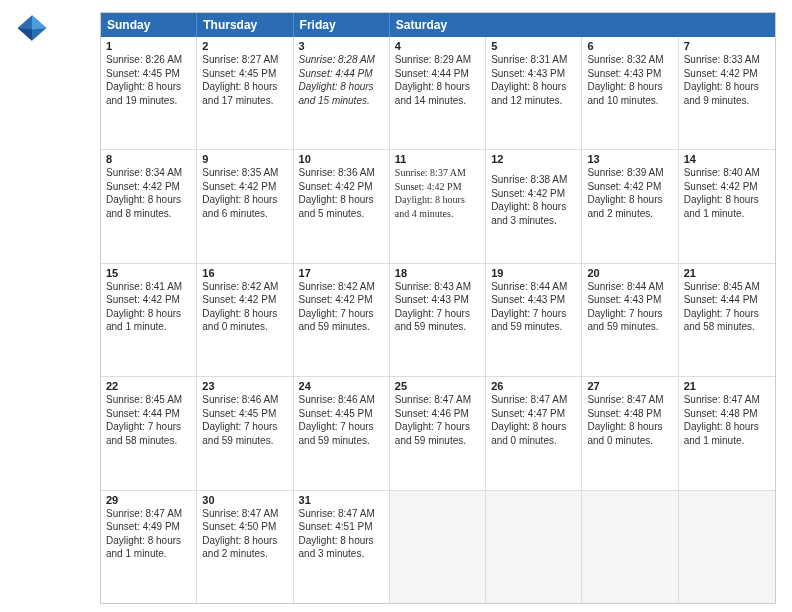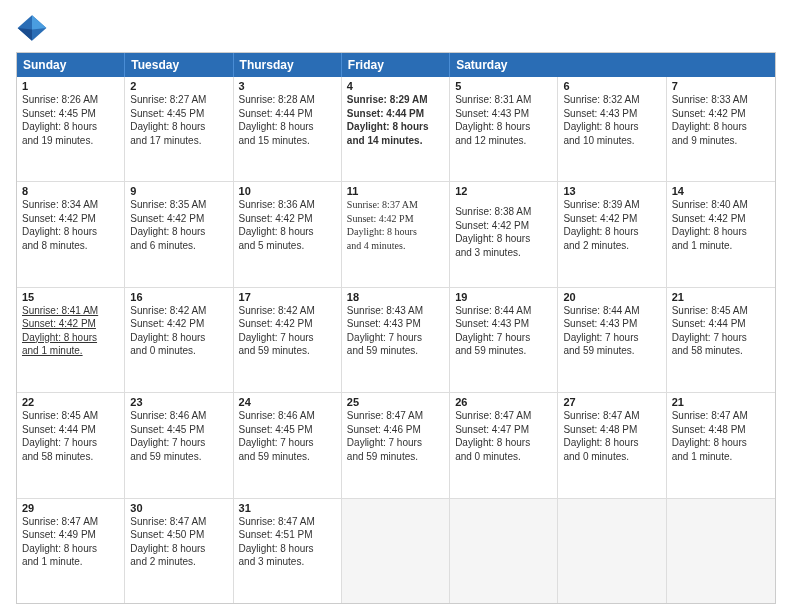--- a/index.html
+++ b/index.html
@@ -8,21 +8,21 @@
       background: #fff;
       width: 792px;
       height: 612px;
       overflow: hidden;
     }
     .page {
       width: 792px;
       height: 612px;
       padding: 12px 16px 8px 16px;
       display: flex;
-      flex-direction: column;
+      gap: 48px;
     }
     .header {
       display: flex;
       justify-content: space-between;
       align-items: flex-start;
       margin-bottom: 8px;
     }
     .logo {
       display: flex;
       align-items: center;
@@ -125,21 +125,20 @@
     </div>
     <div class="title-block">
       <div class="month-title"></div>
       <div class="subtitle"></div>
     </div>
   </div>
 
   <div class="calendar">
     <div class="cal-header">
     <div class="cal-header-cell">Sunday</div>
-        <div class="cal-header-cell">Tuesday</div>
         <div class="cal-header-cell">Thursday</div>
         <div class="cal-header-cell">Friday</div>
         <div class="cal-header-cell">Saturday</div>
       </div>
     <div class="cal-body">
     <div class="cal-row">
           <div class="cal-cell">
             <span class="day-num">1</span>
             <div class="cell-text" style="white-space: pre-line;">Sunrise: 8:26 AM
 Sunset: 4:45 PM
@@ -148,28 +147,28 @@
           </div>
           <div class="cal-cell">
             <span class="day-num">2</span>
             <div class="cell-text" style="white-space: pre-line;">Sunrise: 8:27 AM
 Sunset: 4:45 PM
 Daylight: 8 hours
 and 17 minutes.</div>
           </div>
           <div class="cal-cell">
             <span class="day-num">3</span>
-            <div class="cell-text" style="white-space: pre-line;">Sunrise: 8:28 AM
+            <div class="cell-text" style="white-space: pre-line; font-style: italic;">Sunrise: 8:28 AM
 Sunset: 4:44 PM
 Daylight: 8 hours
 and 15 minutes.</div>
           </div>
           <div class="cal-cell">
             <span class="day-num">4</span>
-            <div class="cell-text" style="white-space: pre-line; font-weight: bold;">Sunrise: 8:29 AM
+            <div class="cell-text" style="white-space: pre-line;">Sunrise: 8:29 AM
 Sunset: 4:44 PM
 Daylight: 8 hours
 and 14 minutes.</div>
           </div>
           <div class="cal-cell">
             <span class="day-num">5</span>
             <div class="cell-text" style="white-space: pre-line;">Sunrise: 8:31 AM
 Sunset: 4:43 PM
 Daylight: 8 hours
 and 12 minutes.</div>
@@ -236,21 +235,21 @@
             <span class="day-num">14</span>
             <div class="cell-text" style="white-space: pre-line;">Sunrise: 8:40 AM
 Sunset: 4:42 PM
 Daylight: 8 hours
 and 1 minute.</div>
           </div>
         </div>
         <div class="cal-row">
           <div class="cal-cell">
             <span class="day-num">15</span>
-            <div class="cell-text" style="white-space: pre-line; text-decoration: underline;">Sunrise: 8:41 AM
+            <div class="cell-text" style="white-space: pre-line;">Sunrise: 8:41 AM
 Sunset: 4:42 PM
 Daylight: 8 hours
 and 1 minute.</div>
           </div>
           <div class="cal-cell">
             <span class="day-num">16</span>
             <div class="cell-text" style="white-space: pre-line;">Sunrise: 8:42 AM
 Sunset: 4:42 PM
 Daylight: 8 hours
 and 0 minutes.</div>

